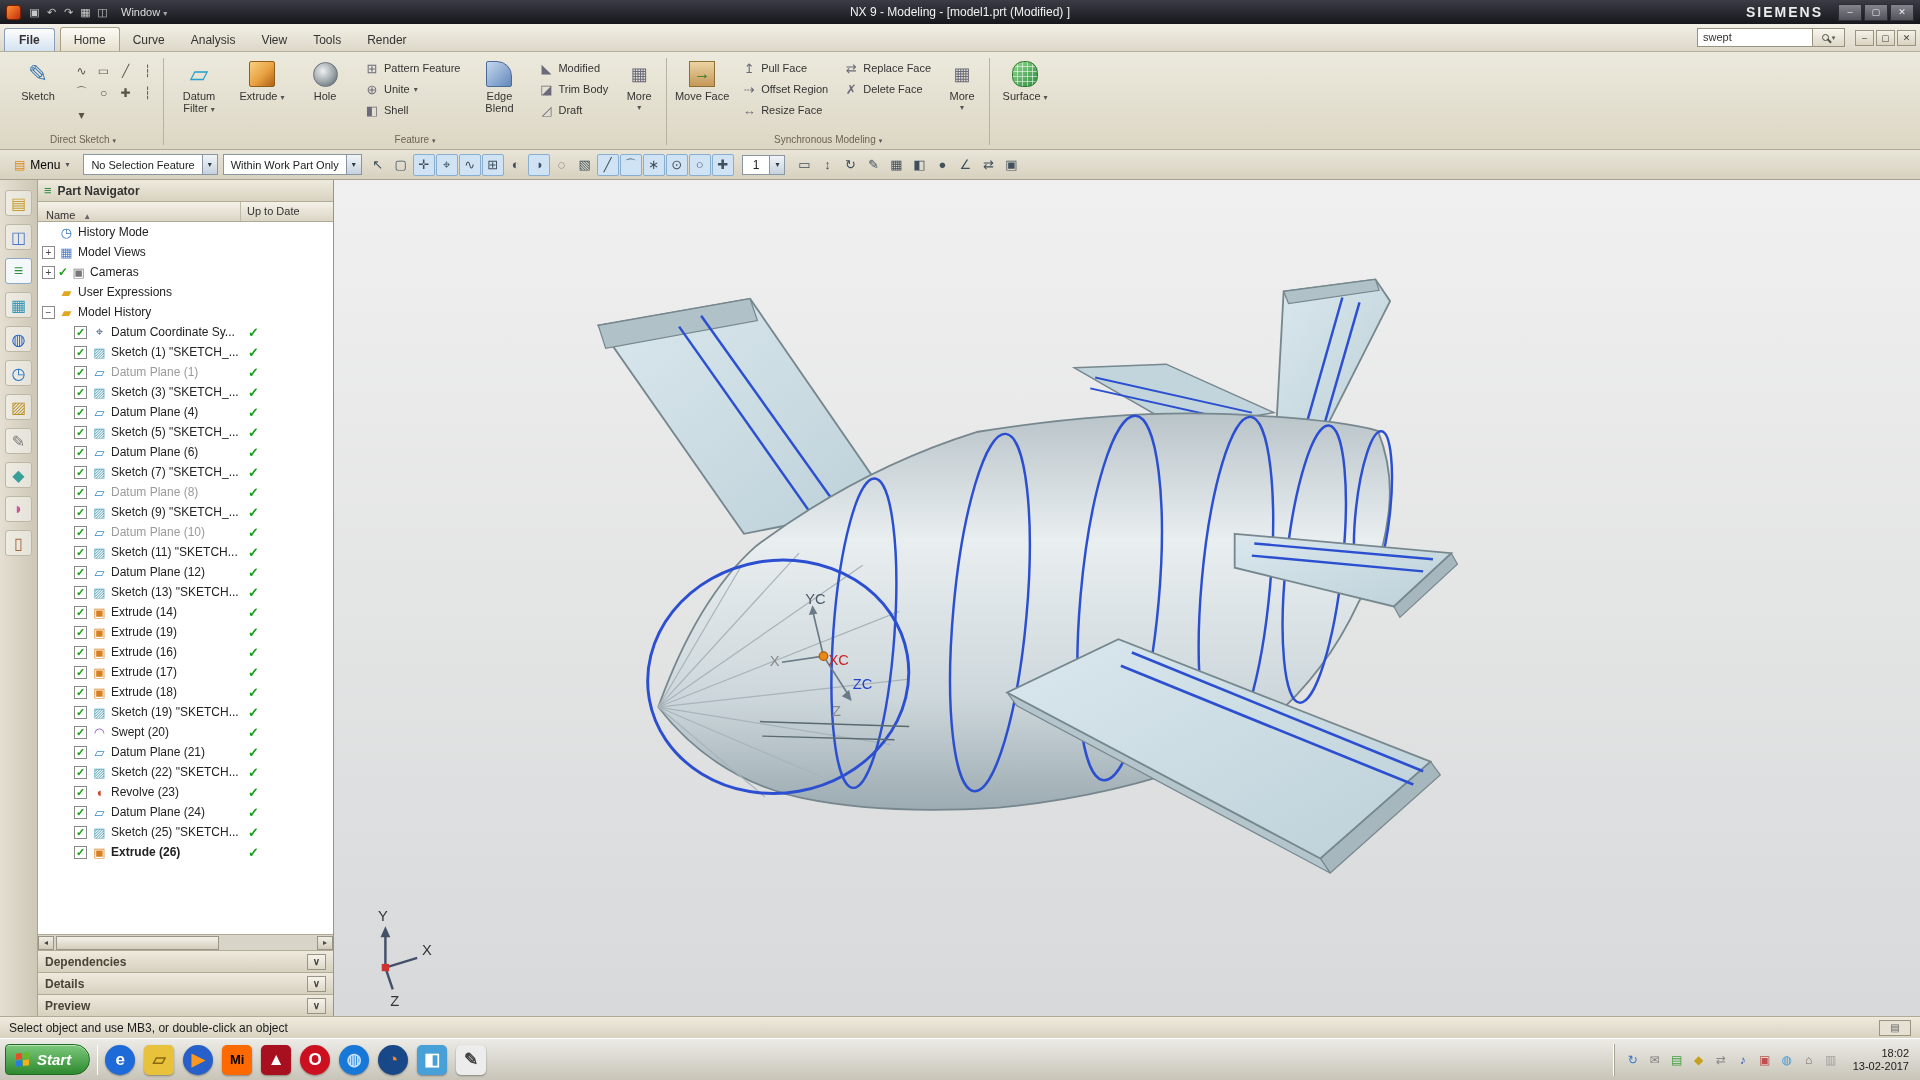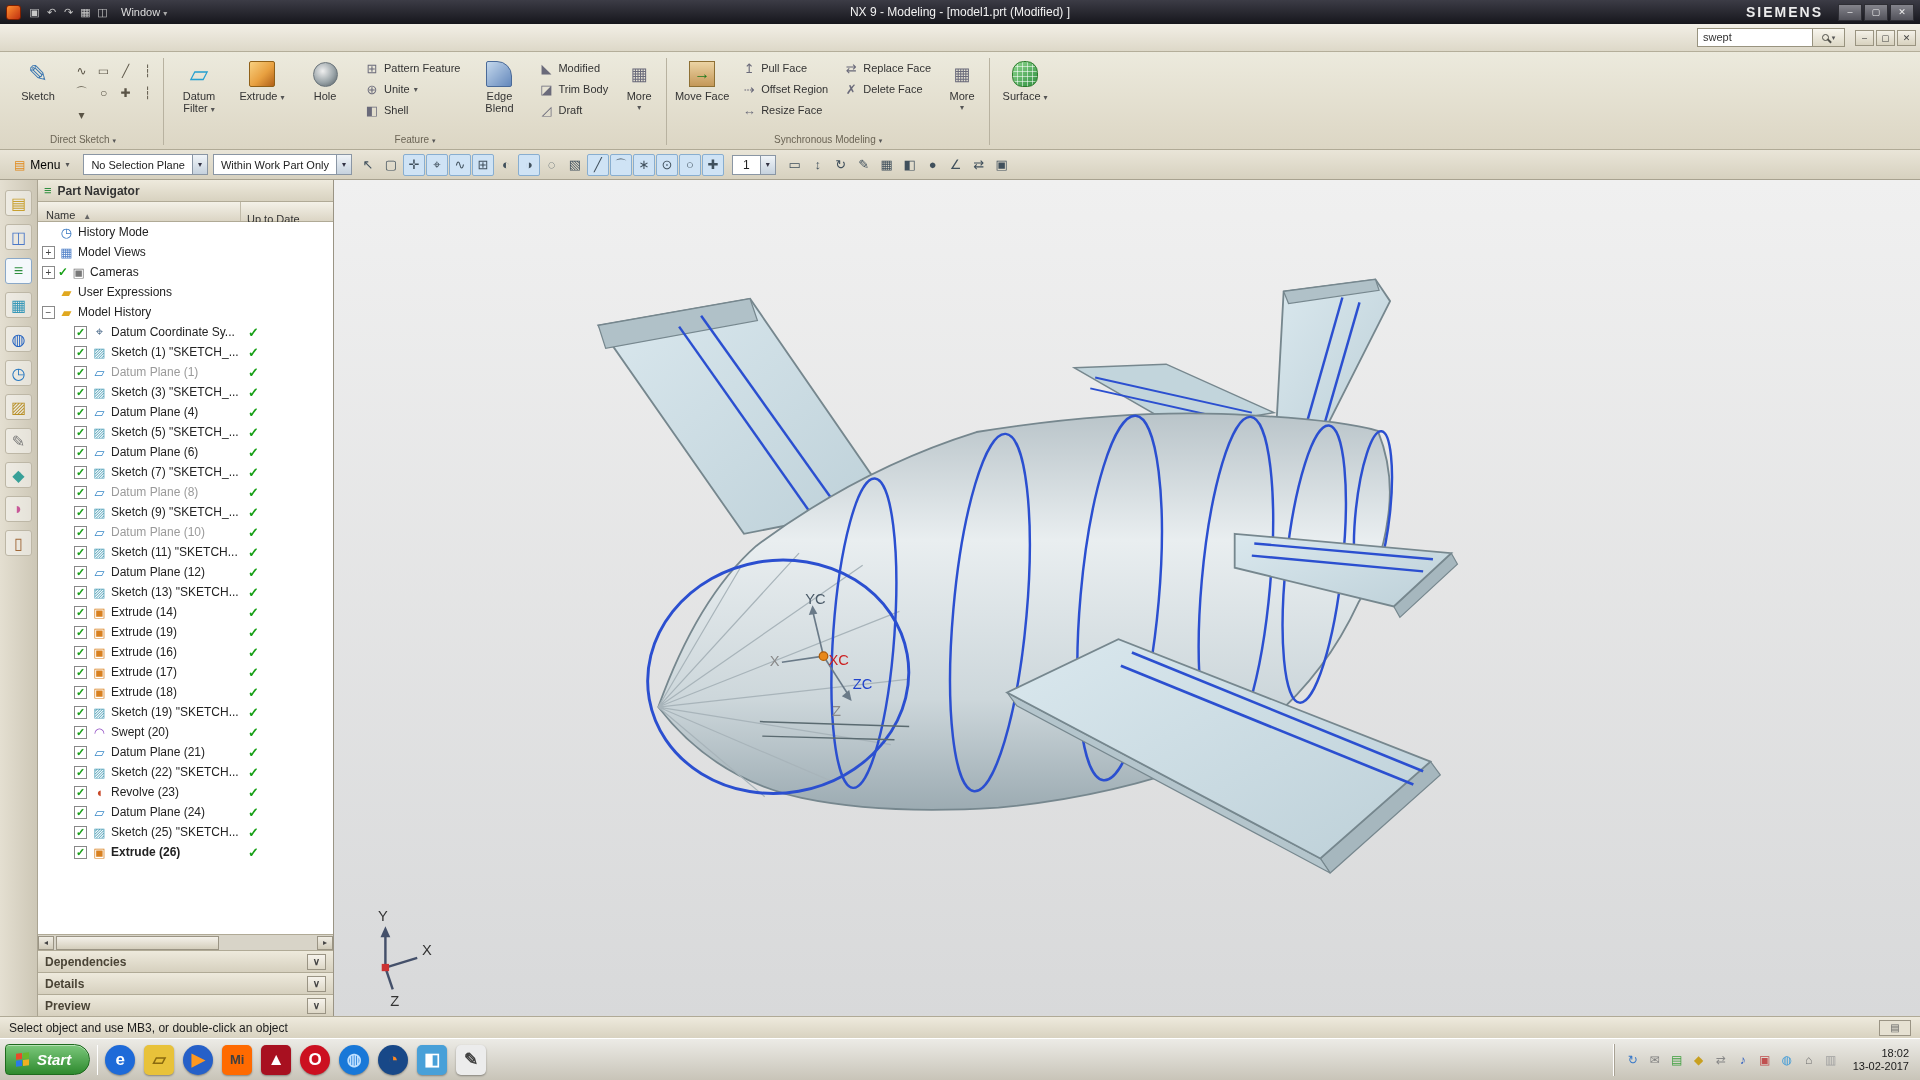--- a/index.html
+++ b/index.html
@@ -99,21 +99,21 @@
   .ls-icon.active { background:#f4f8fb; border-color:#8aa8c8; }
 
   .pnav { width:296px; background:#fff; border-right:1px solid #9a9484; display:flex; flex-direction:column; flex:0 0 auto; }
   .pn-title { height:22px; background:linear-gradient(#eeeadd,#d8d2c0); display:flex; align-items:center; gap:6px;
     padding:0 6px; border-bottom:1px solid #b0aa96; font-weight:bold; color:#333; flex:0 0 auto; }
   .pn-title .pn-icon { color:#2f8f3f; font-size:13px; }
   .pn-cols { height:20px; display:flex; background:linear-gradient(#f4f1e8,#dbd5c4); border-bottom:1px solid #b0aa96;
     font-size:11px; color:#333; flex:0 0 auto; }
   .pn-col-name { flex:1; padding:3px 4px 0 8px; border-right:1px solid #c0baa8; display:flex; gap:8px; align-items:flex-end; }
   .sort-glyph { font-size:8px; color:#666; }
-  .pn-col-utd { width:92px; padding:11px 4px 0 6px; }
+  .pn-col-utd { width:92px; padding:3px 4px 0 6px; }
   .pn-tree { flex:1; overflow:hidden; background:#fff; }
   .tree-row { height:20px; display:flex; align-items:center; font-size:12px; position:relative; padding-left:4px; }
   .tree-indent { flex:0 0 auto; }
   .tree-row.gray .tree-label { color:#9a9a9a; }
   .tree-row.bold .tree-label { font-weight:bold; }
   .expander { width:13px; height:13px; font-size:10px; line-height:11px; text-align:center; color:#444;
     margin-right:3px; flex:0 0 auto; }
   .expander.has { border:1px solid #8a8a8a; background:#fff; }
   .tree-check { width:13px; height:13px; border:1px solid #888; background:#fff; color:#18a018; font-size:11px;
     line-height:11px; text-align:center; margin-right:4px; font-weight:bold; flex:0 0 auto; }
@@ -179,20 +179,29 @@
     <span class="tb-spacer"></span>
     <span class="tb-brand">SIEMENS</span>
     <span class="tb-ctrls" style="display:flex">
         <span class="tb-ctrl">–</span>
         <span class="tb-ctrl">▢</span>
         <span class="tb-ctrl">✕</span>
       </span>
   </div>
 
   <div class="menubar">
+    <div class="menubar-tabs">
+        <div class="mtab file">File</div>
+        <div class="mtab active">Home</div>
+        <div class="mtab">Curve</div>
+        <div class="mtab">Analysis</div>
+        <div class="mtab">View</div>
+        <div class="mtab">Tools</div>
+        <div class="mtab">Render</div>
+      </div>
     <div class="m-right">
       <div class="search-box">swept</div>
       <div class="search-btn">
         <span class="mag"></span>
         <span class="caret">▾</span>
       </div>
       <div class="doc-ctrls">
           <span class="doc-ctrl">–</span>
           <span class="doc-ctrl">▢</span>
           <span class="doc-ctrl">✕</span>
@@ -340,21 +349,21 @@
       <div class="rg-label"></div>
     </div>
   </div>
 
   <div class="selbar">
     <button class="menu-btn">
       <span class="mi">▤</span>
       <span>Menu</span>
     </button>
     <div class="dd">
-      <span class="dd-text">No Selection Plane</span>
+      <span class="dd-text">No Selection Feature</span>
       <span class="dd-btn">▾</span>
     </div>
     <div class="dd">
       <span class="dd-text">Within Work Part Only</span>
       <span class="dd-btn">▾</span>
     </div>
     <div class="sel-icons">
         <button class="selicon">↖</button>
         <button class="selicon">▢</button>
         <button class="selicon pressed">✛</button>
@@ -793,21 +802,21 @@
           <span></span>
           <span></span>
         </span>
       <span>Start</span>
     </button>
     <span class="tb-sep"></span>
     <div class="quicklaunch">
         <div class="ql-icon" style="background: rgb(30, 106, 216); color: rgb(255, 255, 255); border-radius: 50%;">e</div>
         <div class="ql-icon" style="background: rgb(232, 194, 58); color: rgb(138, 106, 16);">▱</div>
         <div class="ql-icon" style="background: rgb(38, 96, 200); color: rgb(255, 152, 32); border-radius: 50%;">▶</div>
-        <div class="ql-icon" style="background: rgb(255, 106, 0); color: #404040; font-size: 13px;">Mi</div>
+        <div class="ql-icon" style="background: rgb(255, 106, 0); color: #000000; font-size: 13px;">Mi</div>
         <div class="ql-icon" style="background: rgb(168, 16, 32); color: rgb(255, 255, 255);">▲</div>
         <div class="ql-icon" style="background: rgb(204, 16, 32); color: rgb(255, 255, 255); border-radius: 50%;">O</div>
         <div class="ql-icon" style="background: rgb(24, 120, 216); color: rgb(191, 224, 255); border-radius: 50%;">◍</div>
         <div class="ql-icon" style="background: rgb(24, 72, 136); color: rgb(255, 136, 32); border-radius: 50%;">◔</div>
         <div class="ql-icon" style="background: rgb(72, 160, 216); color: rgb(255, 255, 255);">◧</div>
         <div class="ql-icon" style="background: rgb(236, 236, 236); color: rgb(64, 64, 64);">✎</div>
       </div>
     <span class="tb-flex"></span>
     <div class="tray">
       <span class="tray-icons" style="display:flex;gap:6px">

